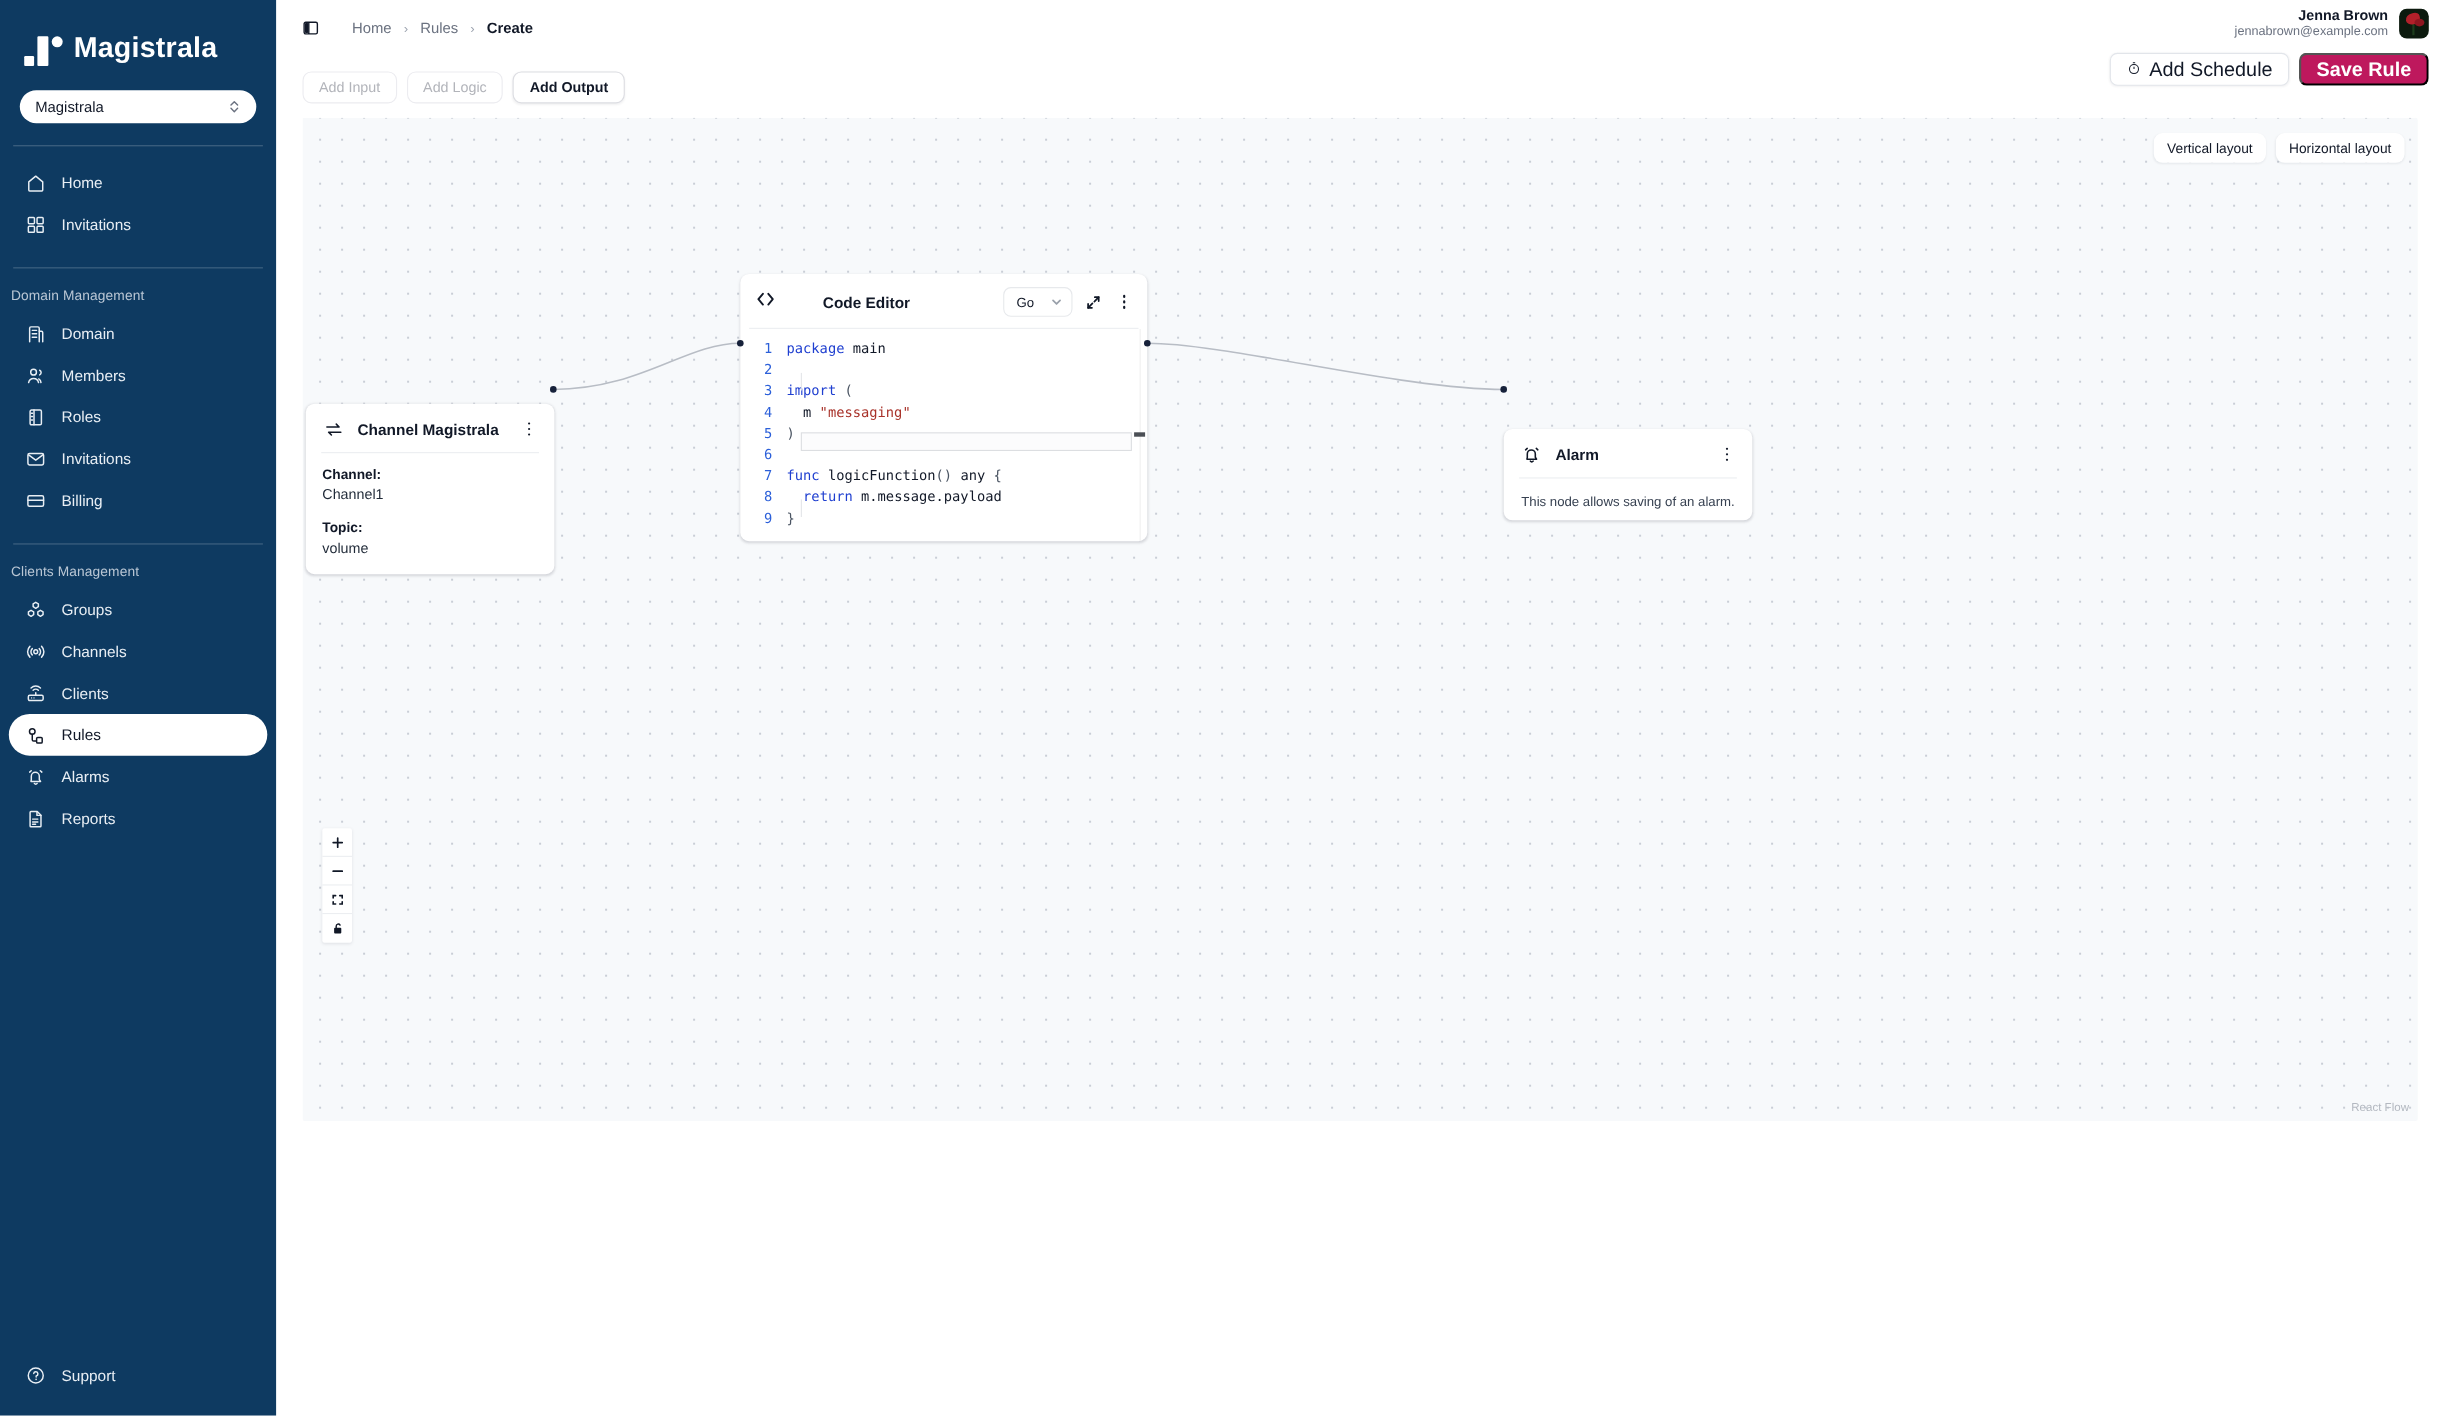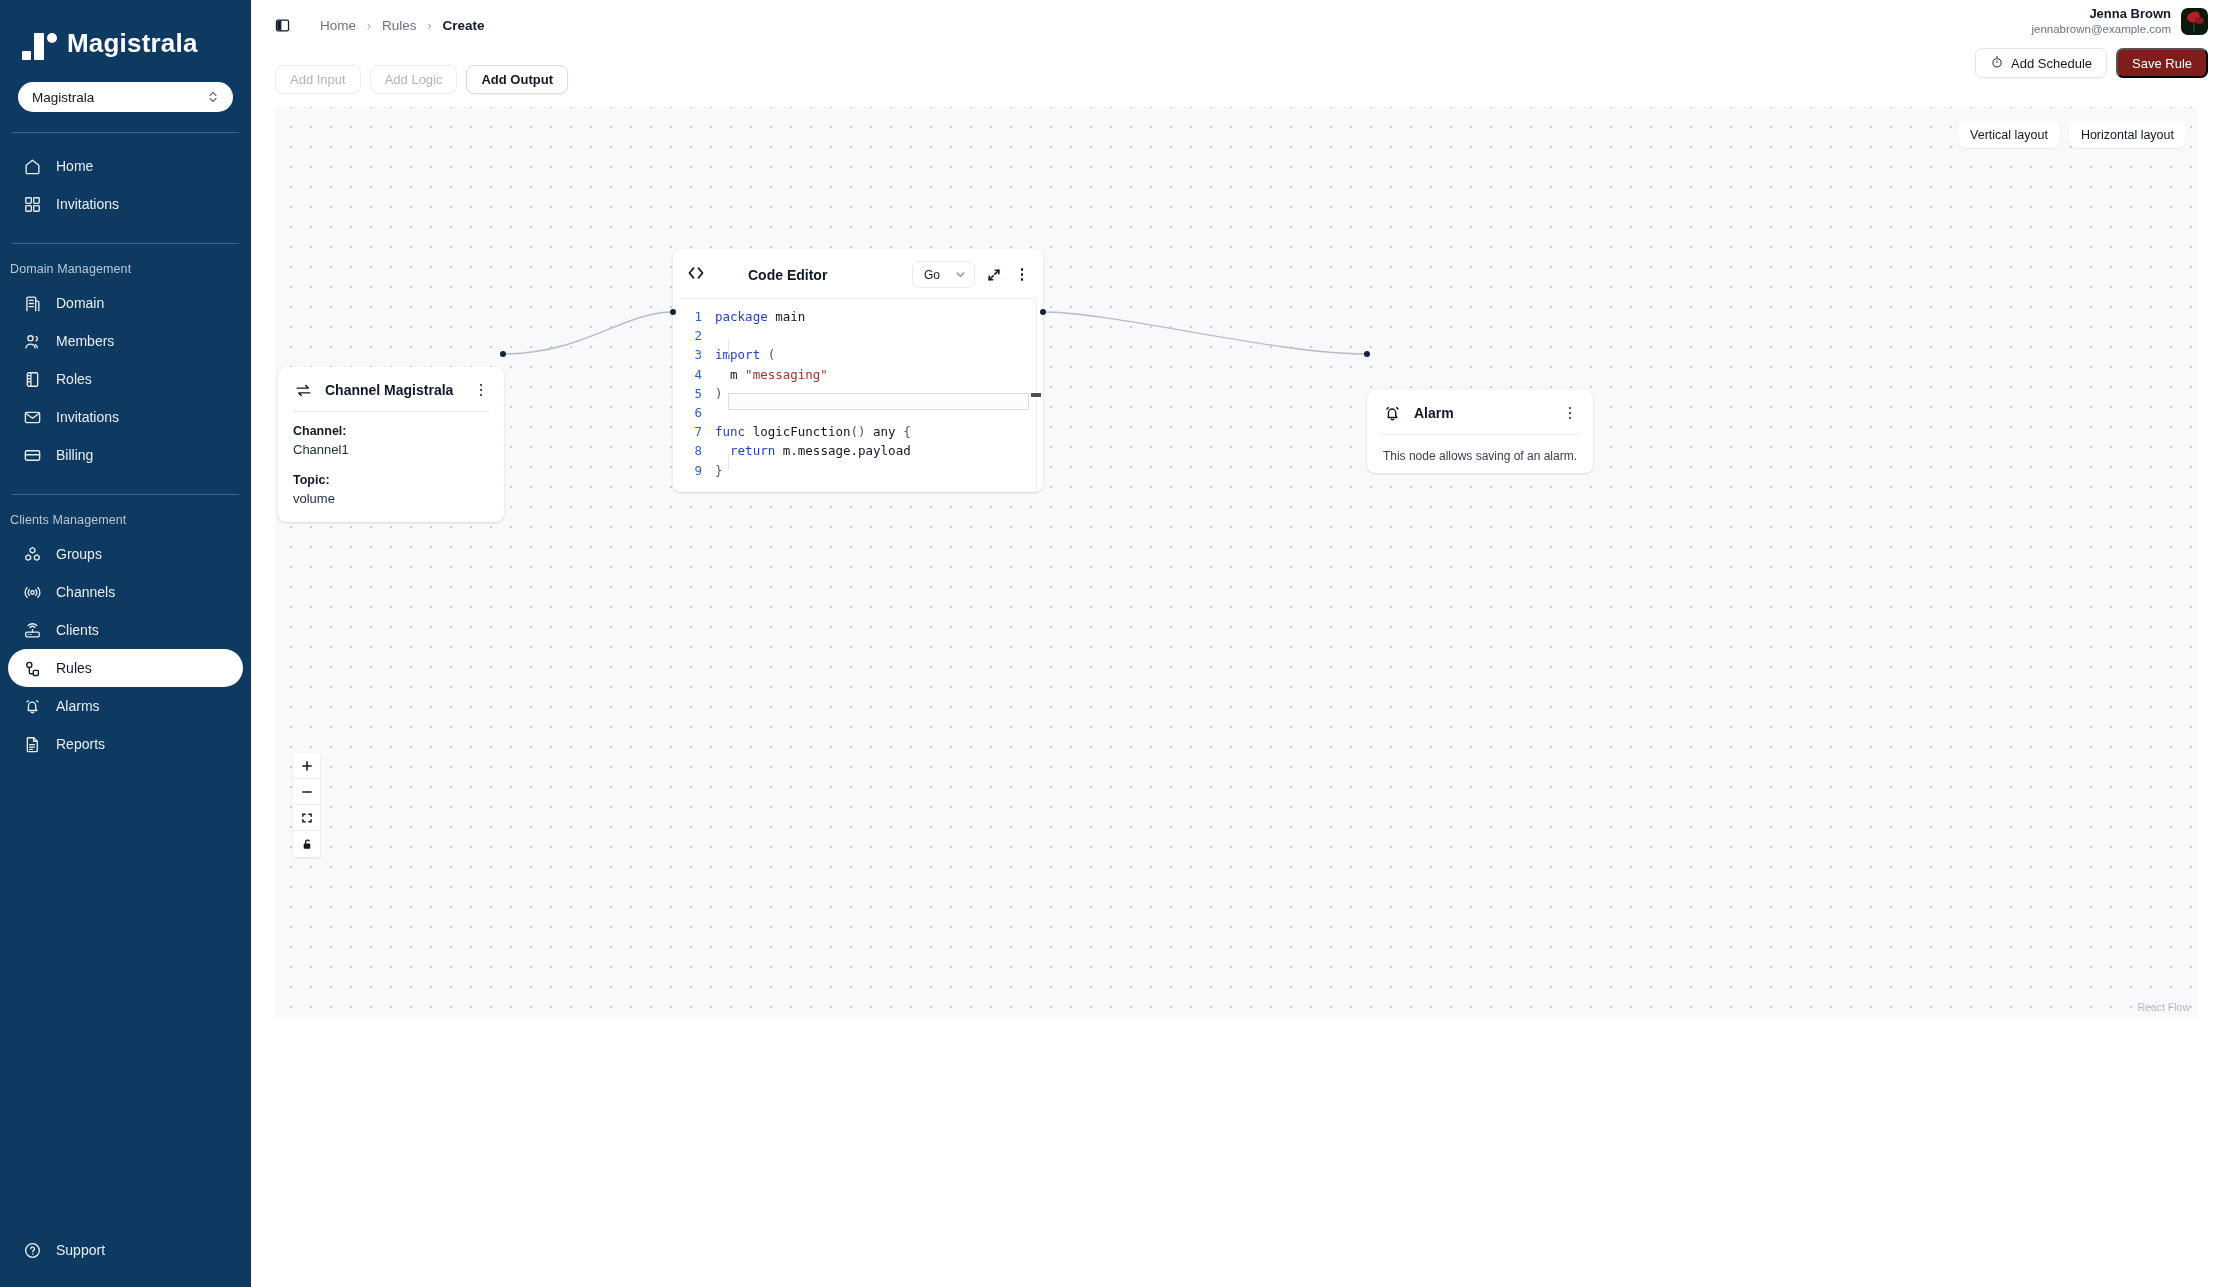--- a/index.html
+++ b/index.html
@@ -73,26 +73,26 @@
   .avatar {
     width: 27px; height: 27px; border-radius: 7px; overflow: hidden;
     background: #0c1a0e; position: relative; cursor: pointer; flex: 0 0 27px;
   }
   .avatar .fl1 { position: absolute; width: 13px; height: 10px; left: 6px; top: 4px; background: #b2202a; border-radius: 60% 40% 50% 50%; transform: rotate(-12deg); }
   .avatar .fl2 { position: absolute; width: 9px; height: 7px; left: 14px; top: 9px; background: #8e1620; border-radius: 50%; }
   .avatar .stem { position: absolute; width: 2px; height: 11px; left: 12px; top: 13px; background: #1d3d1c; }
 
   .actionbar { position: absolute; right: 14px; top: 48px; display: flex; gap: 9px; }
   .btn {
-    height: 30px; border-radius: 7px; font-size: 13px; display: flex; align-items: center;
+    height: 30px; border-radius: 7px; font-size: 18px; display: flex; align-items: center;
     justify-content: center; gap: 7px; padding: 0 14px; cursor: pointer; white-space: nowrap;
   }
   .btn-outline { background: #fff; border: 1px solid #e2e5ea; color: #111827; font-weight: 500;
     box-shadow: 0 1px 2px rgba(16,24,40,.05); }
-  .btn-primary { background: #7f1d1d; color: #fff; font-weight: 400; }
+  .btn-primary { background: #be185d; color: #fff; font-weight: 700; }
   .clock-ic svg { width: 14px; height: 14px; stroke: #111827; fill: none; stroke-width: 1.6; }
 
   .tabs { display: flex; gap: 9px; padding: 14px 0 13px 24px; }
   .tab {
     height: 29px; padding: 0 14px; display: flex; align-items: center;
     border: 1px solid #ececf0; border-radius: 8px; background: #fff;
     font-size: 13px; color: #b2b4ba; cursor: pointer;
   }
   .tab.active { color: #111827; font-weight: 700; border-color: #dcdde2;
     box-shadow: 0 1px 2px rgba(16,24,40,.06); }

